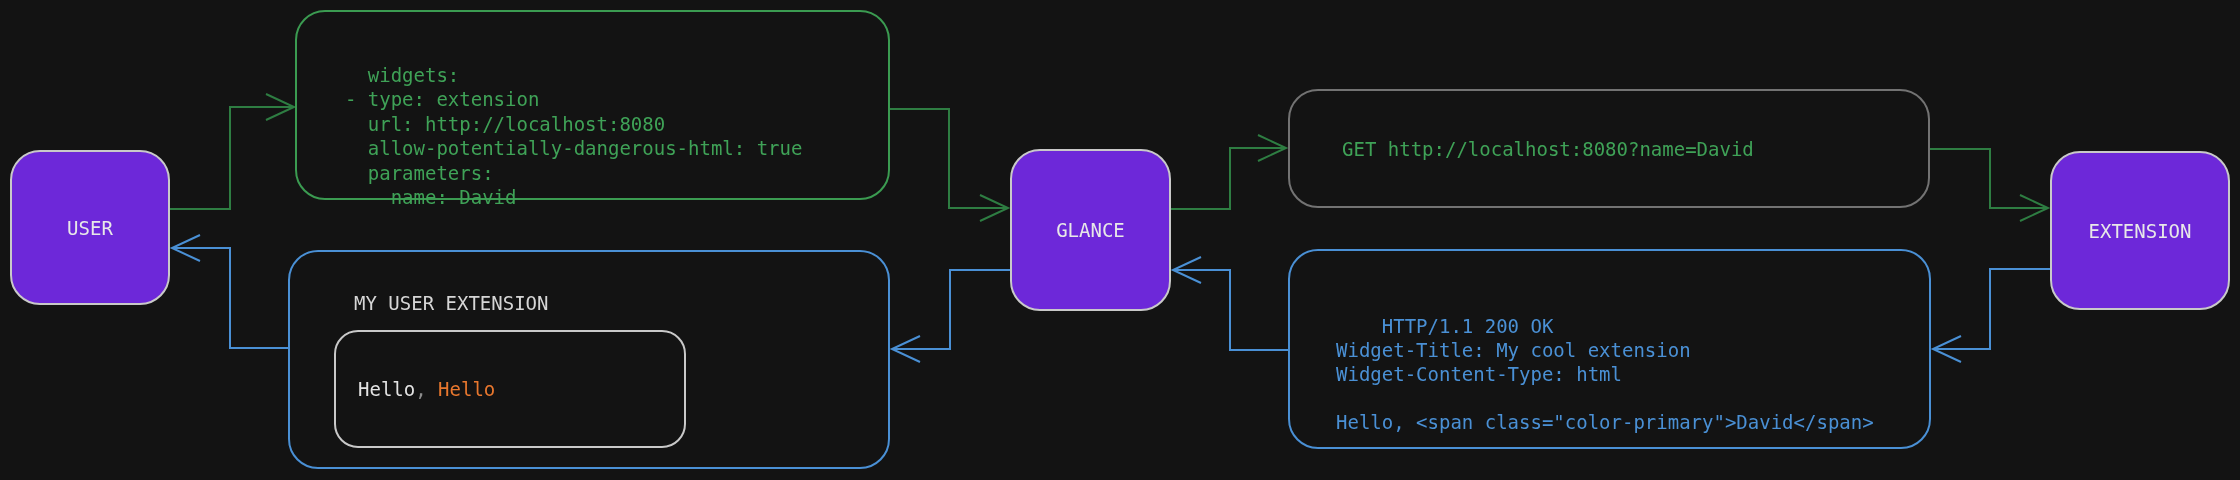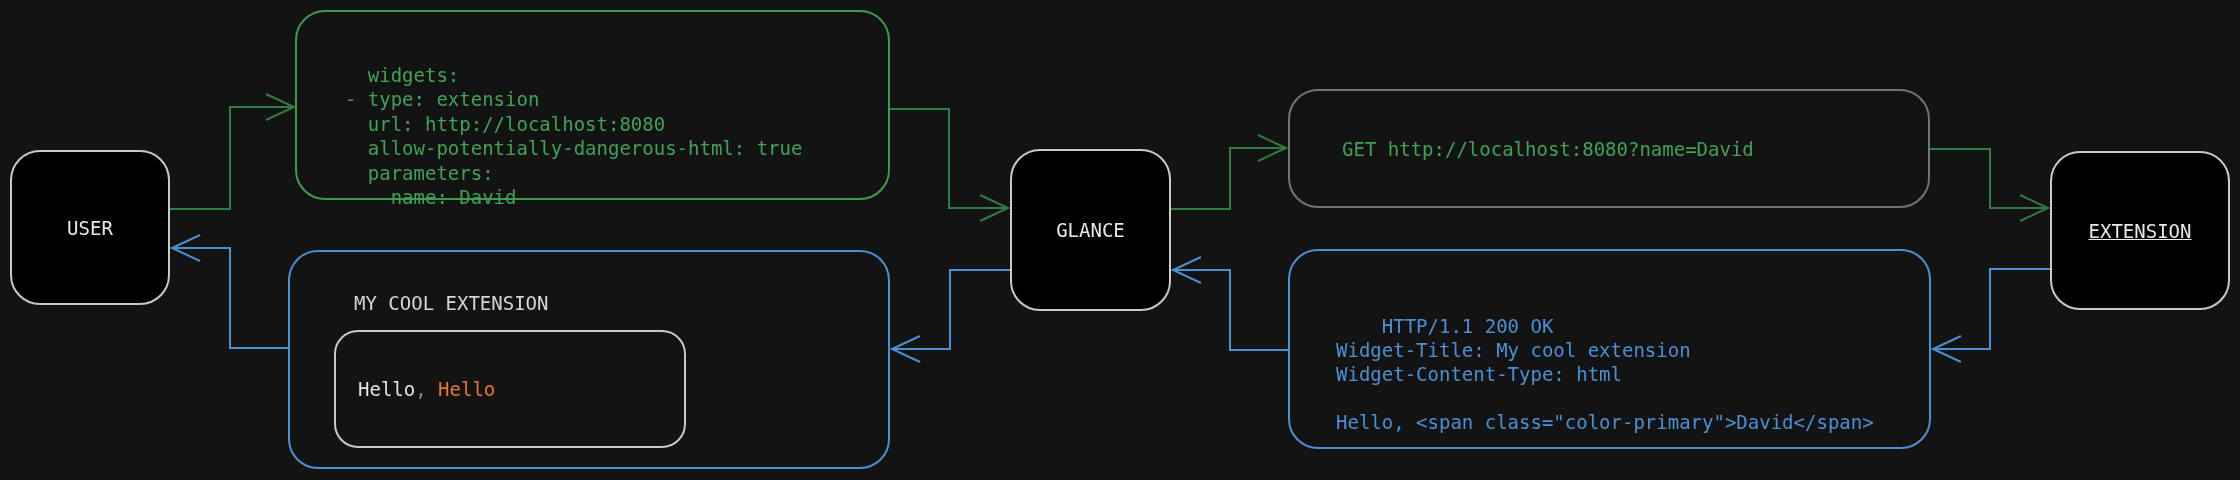--- a/index.html
+++ b/index.html
@@ -14,30 +14,30 @@
   }
   .edges { position: absolute; left: 0; top: 0; width: 2240px; height: 480px; }
   .edges path { fill: none; stroke-width: 2px; }
   .edge-green { stroke: #2e7d42; }
   .edge-blue  { stroke: #4a90d5; }
 
   .node {
     position: absolute;
     border: 2px solid #c9c9c9;
     border-radius: 30px;
-    background: #000000;
+    background: #6d28d9;
     display: flex;
     align-items: center;
     justify-content: center;
     color: #e8e8e8;
     font-size: 19px;
   }
   #node-user      { left: 10px;   top: 150px; width: 160px; height: 155px; }
   #node-glance    { left: 1010px; top: 149px; width: 161px; height: 162px; align-items: center; }
-  #node-extension { left: 2050px; top: 151px; width: 180px; height: 159px; text-decoration: underline; }
+  #node-extension { left: 2050px; top: 151px; width: 180px; height: 159px; }
 
   .msg-box {
     position: absolute;
     border-radius: 30px;
     background: #131313;
     font-size: 19px;
     white-space: pre;
   }
   #config-box {
     left: 295px; top: 10px; width: 595px; height: 190px;
@@ -154,19 +154,19 @@
 
   <div class="msg-box" id="response-box">
     <span>HTTP/1.1 200 OK
 Widget-Title: My cool extension
 Widget-Content-Type: html
 
 Hello, &lt;span class="color-primary"&gt;David&lt;/span&gt;</span>
   </div>
 
   <div id="widget-box">
-    <div id="widget-title">MY COOL EXTENSION</div>
+    <div id="widget-title">MY USER EXTENSION</div>
     <div id="widget-inner">
       <span class="greet-prefix">Hello</span><span class="greet-comma">,</span><span class="greet-name"> Hello</span>
     </div>
   </div>
 
 </div>
 
 </body></html>

